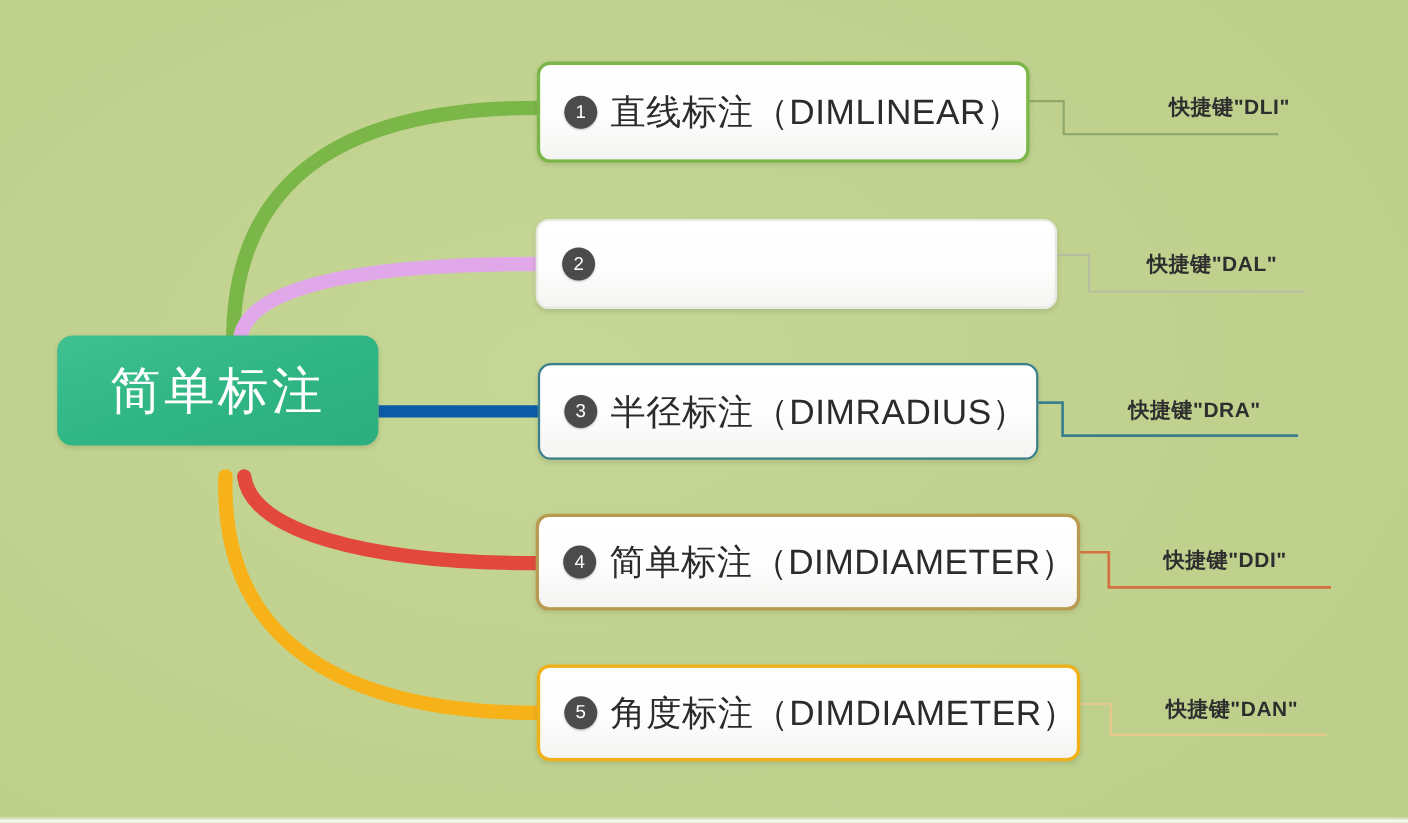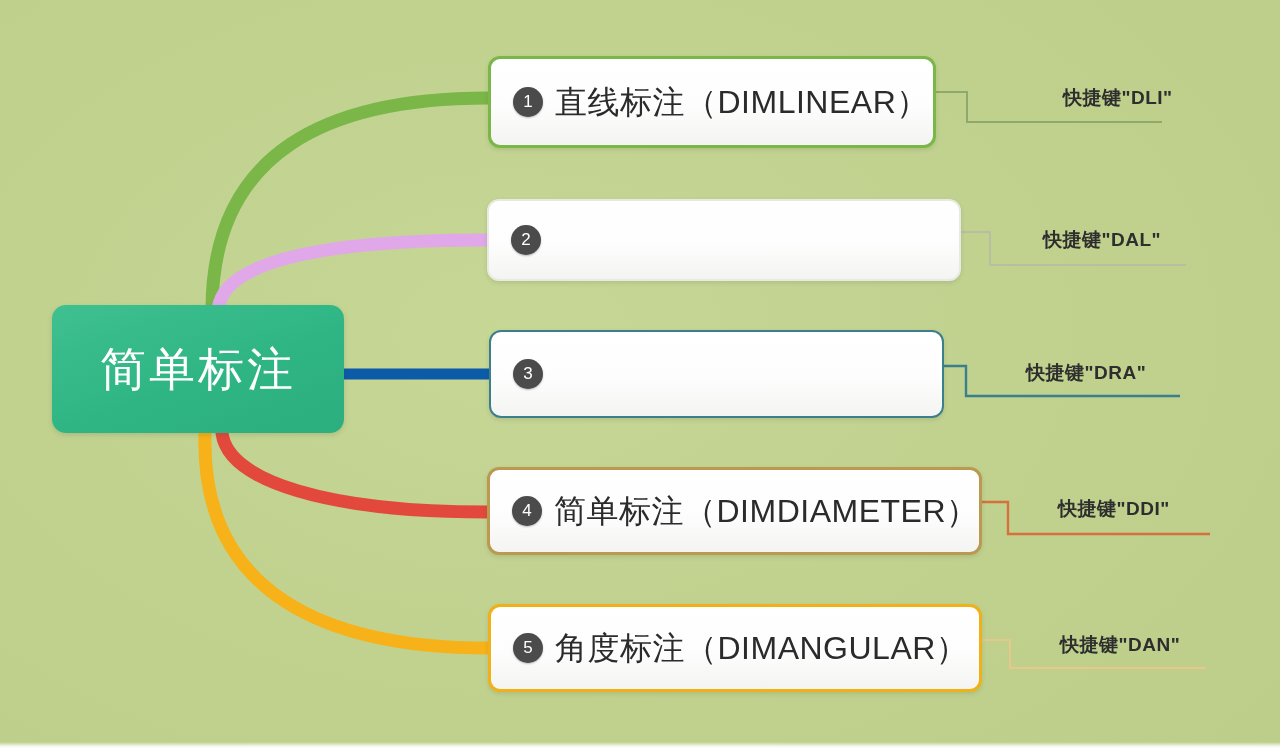--- a/index.html
+++ b/index.html
@@ -18,21 +18,21 @@
   #bottom-strip {
     position:absolute; left:0; bottom:0; width:1280px; height:6px;
     background:linear-gradient(to bottom, rgba(255,255,255,0) 0%, rgba(255,255,255,.85) 70%, #fff 100%);
   }
   #edges { position:absolute; left:0; top:0; width:1280px; height:748px; }
 
   
   .center-node {
     position:absolute;
     left:52px; top:305px;
-    width:292px; height:128px;
+    width:292px; height:100px;
     background:linear-gradient(160deg,#3fc090 0%,#2fb584 55%,#2cae7e 100%);
     border-radius:14px;
     display:flex; align-items:center; justify-content:center;
     box-shadow:0 2px 5px rgba(60,80,40,.18);
   }
   .center-node .label {
     color:#ffffff;
     font-size:46px;
     letter-spacing:3px;
     font-weight:400;
@@ -114,30 +114,31 @@
     <span class="num">1</span>
     <span class="txt">直线标注（DIMLINEAR）</span>
   </div>
 
   <div class="branch-node" style="left:487px; top:199px; width:474px; height:82px; border:2px solid #e9e9e4;">
     <span class="num">2</span>
   </div>
 
   <div class="branch-node" style="left:489px; top:330px; width:455px; height:88px; border:2px solid #3b7f8c;">
     <span class="num">3</span>
+    <span class="txt">半径标注（DIMRADIUS）</span>
   </div>
 
   <div class="branch-node" style="left:487px; top:467px; width:495px; height:88px; border:3px solid #b99a50;">
     <span class="num">4</span>
     <span class="txt">简单标注（DIMDIAMETER）</span>
   </div>
 
   <div class="branch-node" style="left:488px; top:604px; width:494px; height:88px; border:3px solid #efb018;">
     <span class="num">5</span>
-    <span class="txt">角度标注（DIMANGULAR）</span>
+    <span class="txt">角度标注（DIMDIAMETER）</span>
   </div>
 
   <div class="shortcut" style="left:1063px; top:85px;">快捷键"DLI"</div>
 
   <div class="shortcut" style="left:1043px; top:227px;">快捷键"DAL"</div>
 
   <div class="shortcut" style="left:1026px; top:360px;">快捷键"DRA"</div>
 
   <div class="shortcut" style="left:1058px; top:496px;">快捷键"DDI"</div>
 

